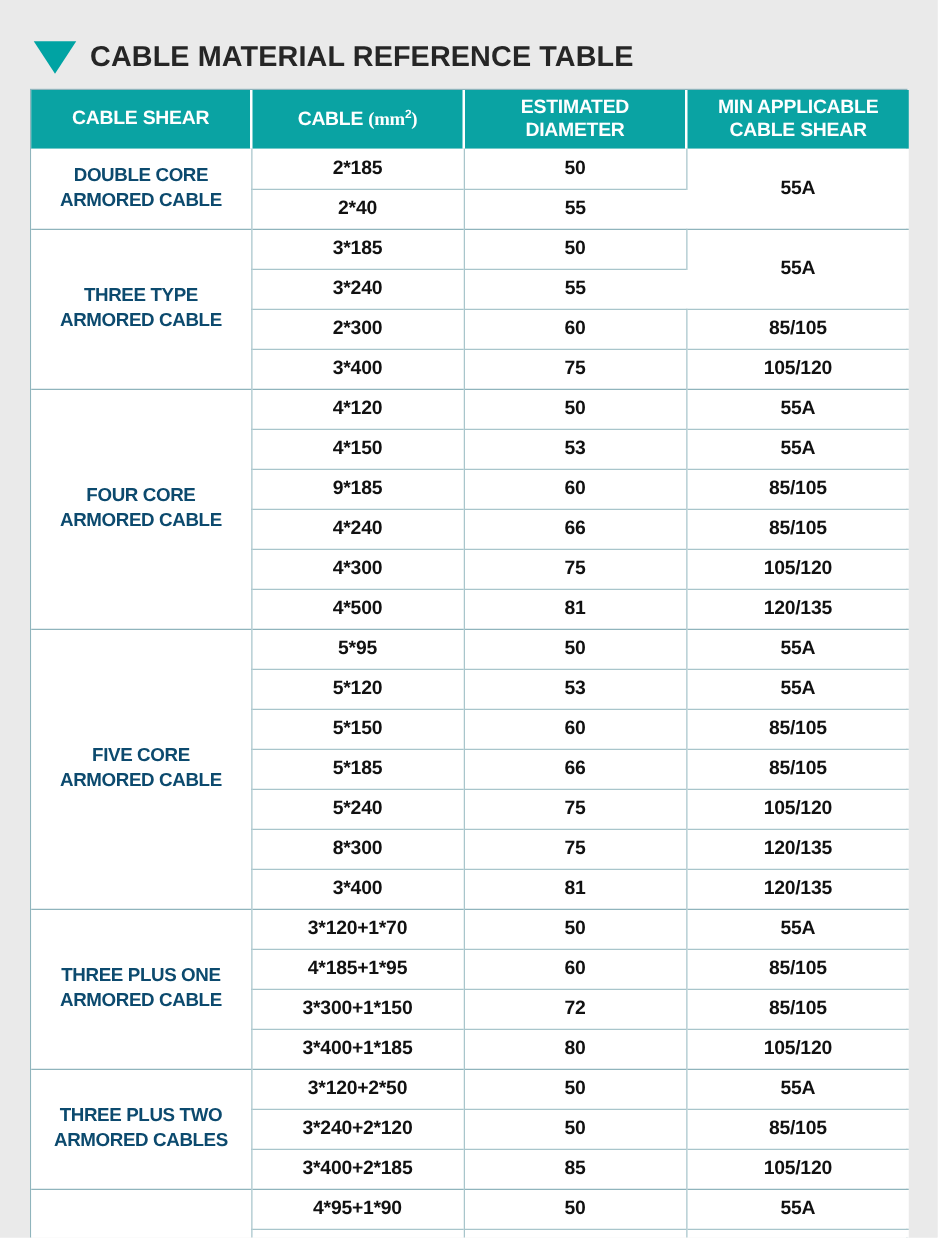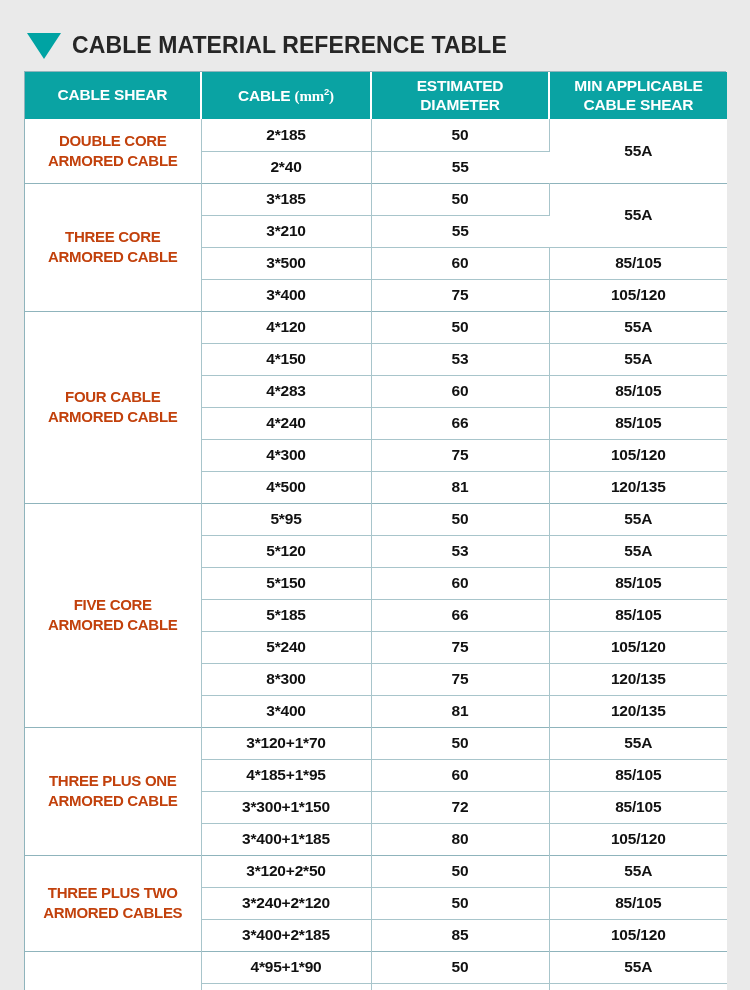--- a/index.html
+++ b/index.html
@@ -99,21 +99,21 @@
     line-height: 1.1;
     letter-spacing: -0.2px;
   }
   tbody td:last-child { border-right: none; }
 
   tbody tr.group-start > td { border-top: 1.5px solid #8fb4bc; }
 
   td.type-cell {
     font-size: 15px;
     font-weight: bold;
-    color: #c2410c;
+    color: #0c4a6e;
     line-height: 1.32;
     letter-spacing: -0.3px;
     padding: 2px 4px;
   }
 
   td.shear-merge { vertical-align: middle; }
 
   tbody tr:first-child > td { border-top: none; }
 </style>
 </head>
@@ -155,52 +155,52 @@
             <td class="type-cell" rowspan="2"><span>DOUBLE CORE</span><br><span>ARMORED CABLE</span></td>
             <td>2*185</td>
             <td>50</td>
             <td rowspan="2" class="shear-merge">55A</td>
           </tr>
           <tr>
             <td>2*40</td>
             <td>55</td>
           </tr>
           <tr class="group-start">
-            <td class="type-cell" rowspan="4"><span>THREE CORE</span><br><span>ARMORED CABLE</span></td>
+            <td class="type-cell" rowspan="4"><span>THREE TYPE</span><br><span>ARMORED CABLE</span></td>
             <td>3*185</td>
             <td>50</td>
             <td rowspan="2" class="shear-merge">55A</td>
           </tr>
           <tr>
-            <td>3*210</td>
+            <td>3*240</td>
             <td>55</td>
           </tr>
           <tr>
-            <td>3*500</td>
+            <td>2*300</td>
             <td>60</td>
             <td>85/105</td>
           </tr>
           <tr>
             <td>3*400</td>
             <td>75</td>
             <td>105/120</td>
           </tr>
           <tr class="group-start">
-            <td class="type-cell" rowspan="6"><span>FOUR CABLE</span><br><span>ARMORED CABLE</span></td>
+            <td class="type-cell" rowspan="6"><span>FOUR CORE</span><br><span>ARMORED CABLE</span></td>
             <td>4*120</td>
             <td>50</td>
             <td>55A</td>
           </tr>
           <tr>
             <td>4*150</td>
             <td>53</td>
             <td>55A</td>
           </tr>
           <tr>
-            <td>4*283</td>
+            <td>9*185</td>
             <td>60</td>
             <td>85/105</td>
           </tr>
           <tr>
             <td>4*240</td>
             <td>66</td>
             <td>85/105</td>
           </tr>
           <tr>
             <td>4*300</td>

